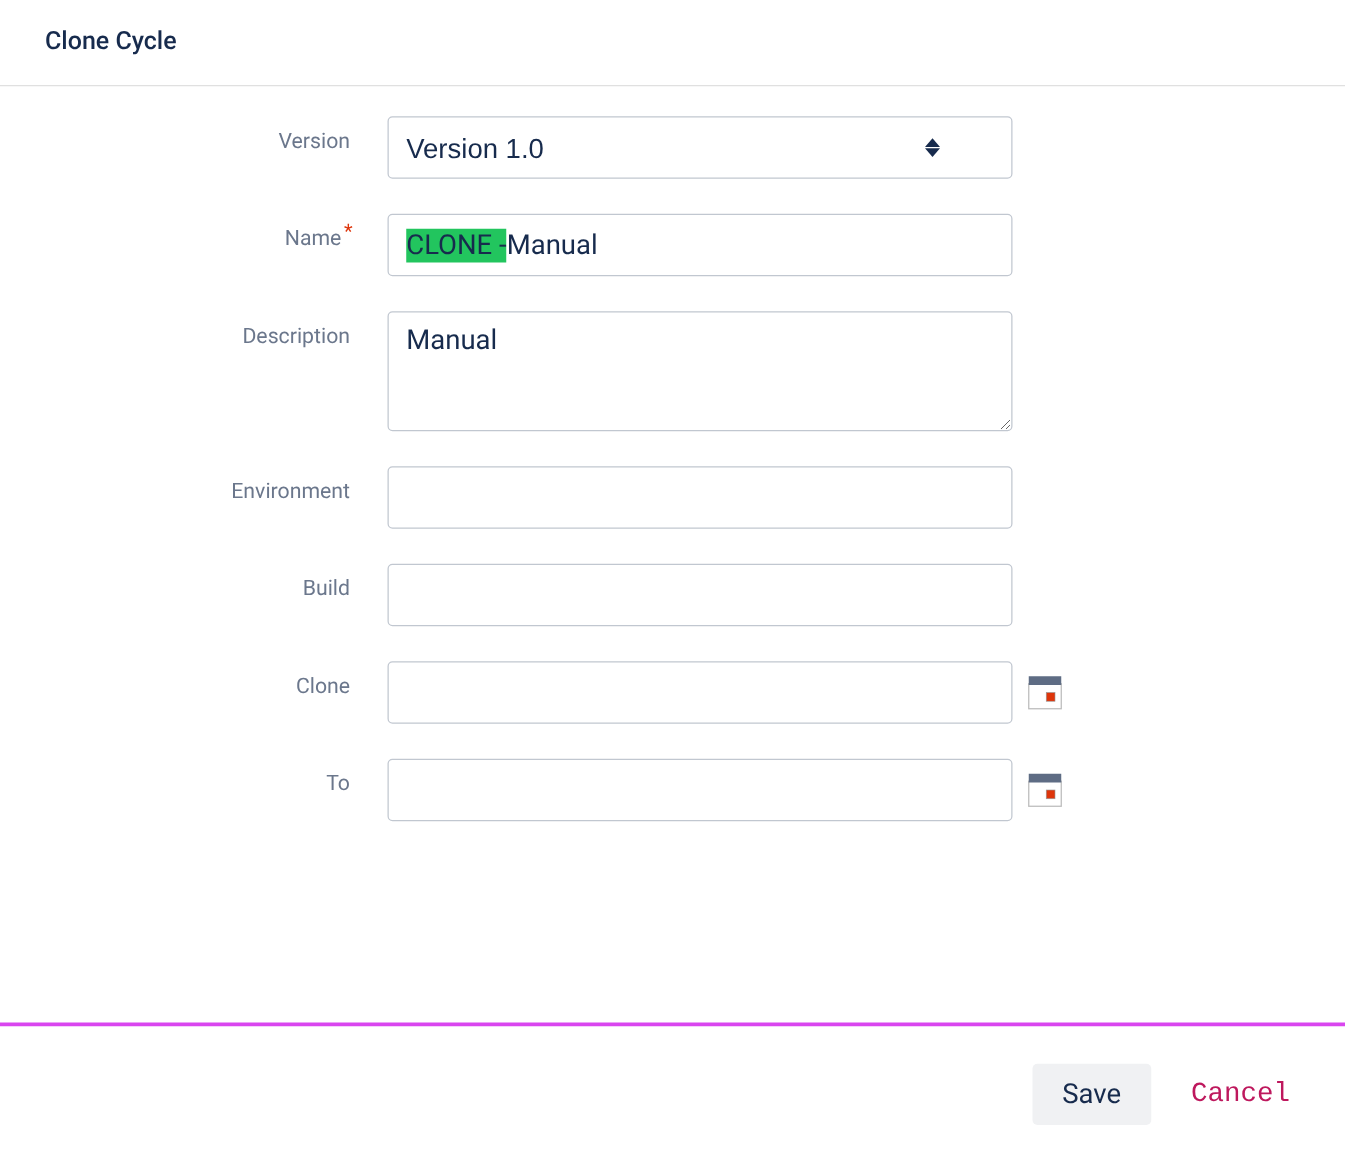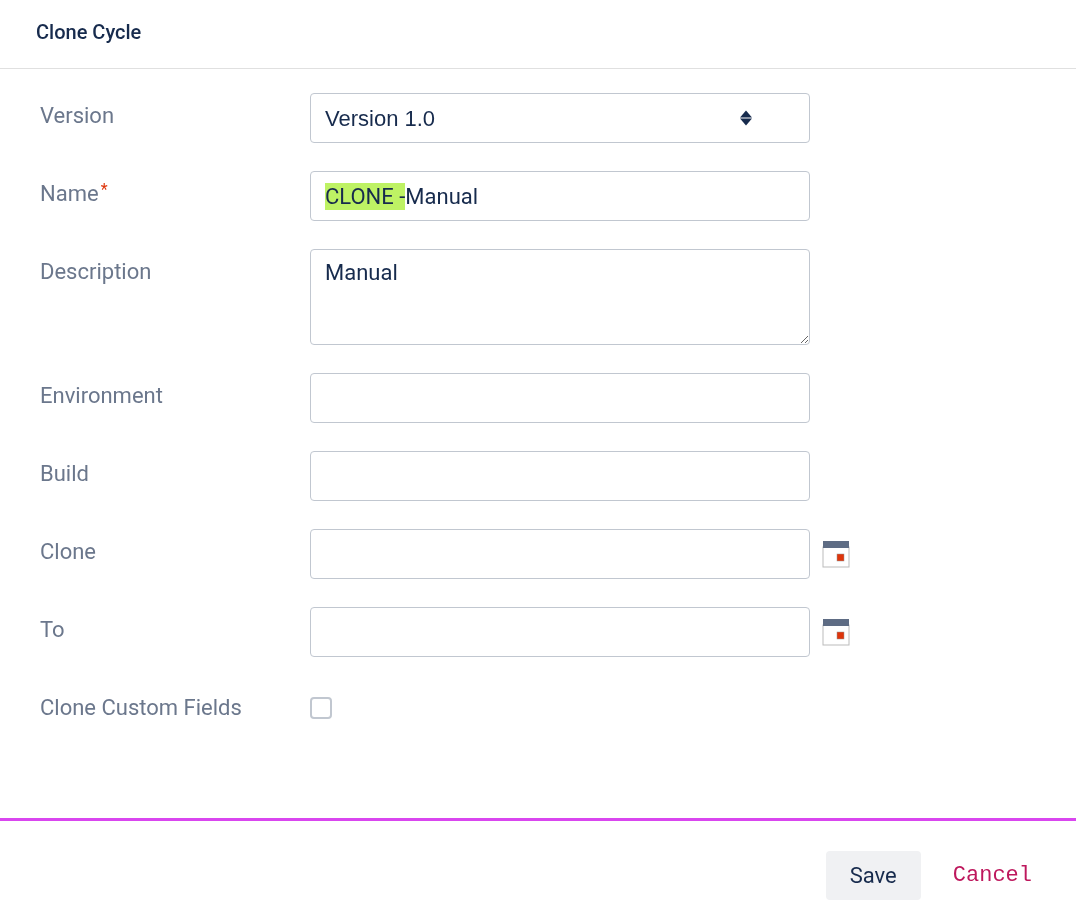--- a/index.html
+++ b/index.html
@@ -34,22 +34,23 @@
       padding: 24px 40px 20px 40px;
       overflow-y: auto;
     }
     .form-row {
       display: flex;
       align-items: flex-start;
       margin-bottom: 28px;
     }
     .form-label {
       width: 270px;
+      text-align: right;
       padding-right: 30px;
-      font-size: 22px;
+      font-size: 17px;
       color: #6b778c;
       padding-top: 10px;
       position: relative;
     }
     .form-label.required::after {
       content: "*";
       color: #de350b;
       font-size: 16px;
       position: relative;
       top: -6px;
@@ -130,21 +131,21 @@
       border: 1px solid #c1c7d0;
       border-radius: 4px;
       padding: 0 14px;
       font-size: 22px;
       color: #172b4d;
       display: flex;
       align-items: center;
       background: #fff;
     }
     .name-highlight {
-      background: #bef264;
+      background: #22c55e;
       padding: 1px 0;
     }
     .checkbox-input {
       width: 22px;
       height: 22px;
       border: 2px solid #c1c7d0;
       border-radius: 4px;
       appearance: none;
       -webkit-appearance: none;
       cursor: pointer;
@@ -267,24 +268,20 @@
         <span class="calendar-icon">
           <svg viewBox="0 0 28 28" width="28" height="28">
             <rect x="1" y="7" width="26" height="20" class="calendar-svg-body"></rect>
             <rect x="1" y="1" width="26" height="7" class="calendar-svg-header"></rect>
             <rect x="15" y="14" width="7" height="7" class="calendar-svg-dot"></rect>
           </svg>
         </span>
       </div>
     </div>
 
-    <div class="form-row">
-      <div class="form-label">Clone Custom Fields</div>
-      <input type="checkbox" class="checkbox-input" style="">
-    </div>
 
   </div>
 
   <div class="dialog-footer">
     <button class="btn-save">Save</button>
     <button class="btn-cancel">Cancel</button>
   </div>
 
 </div>
 

